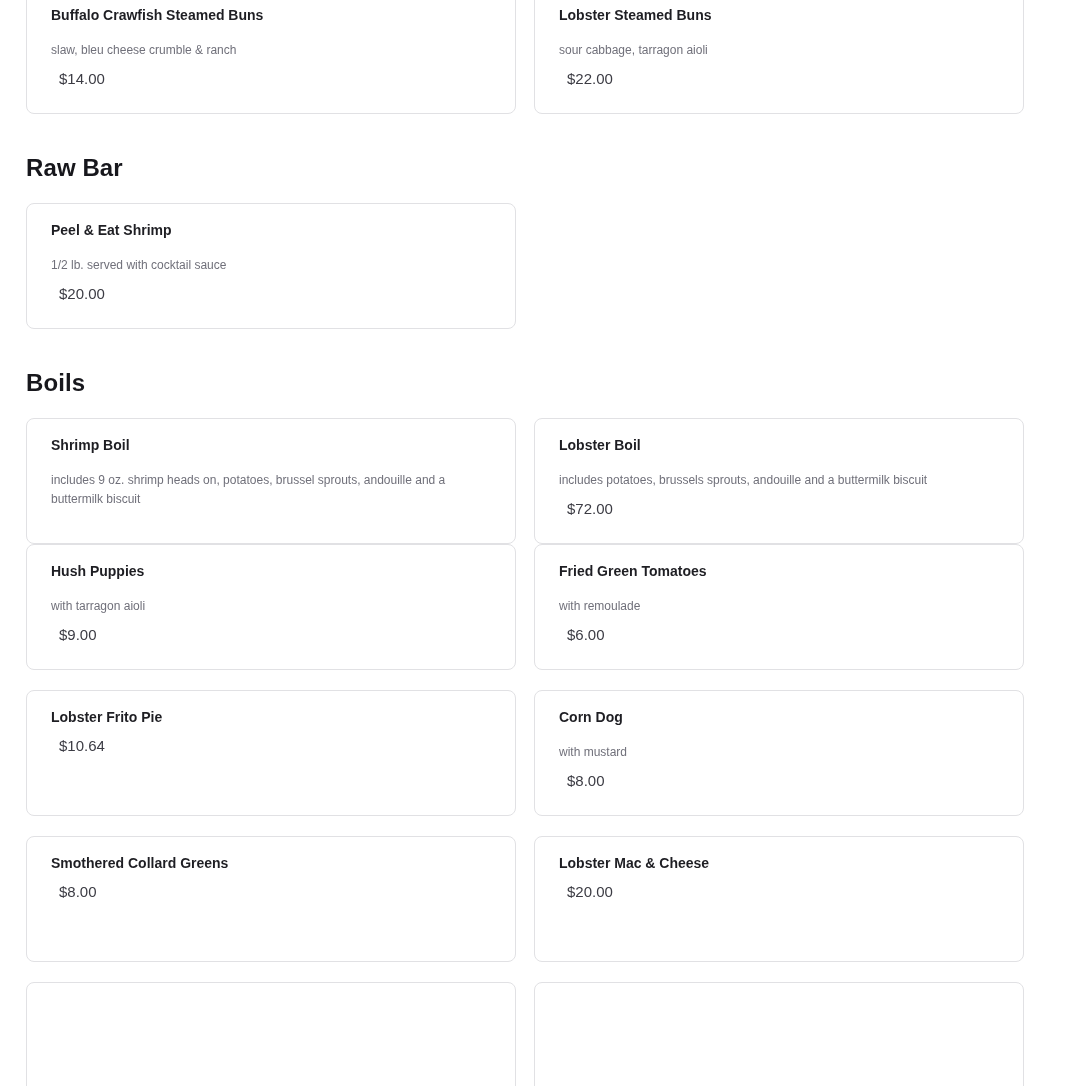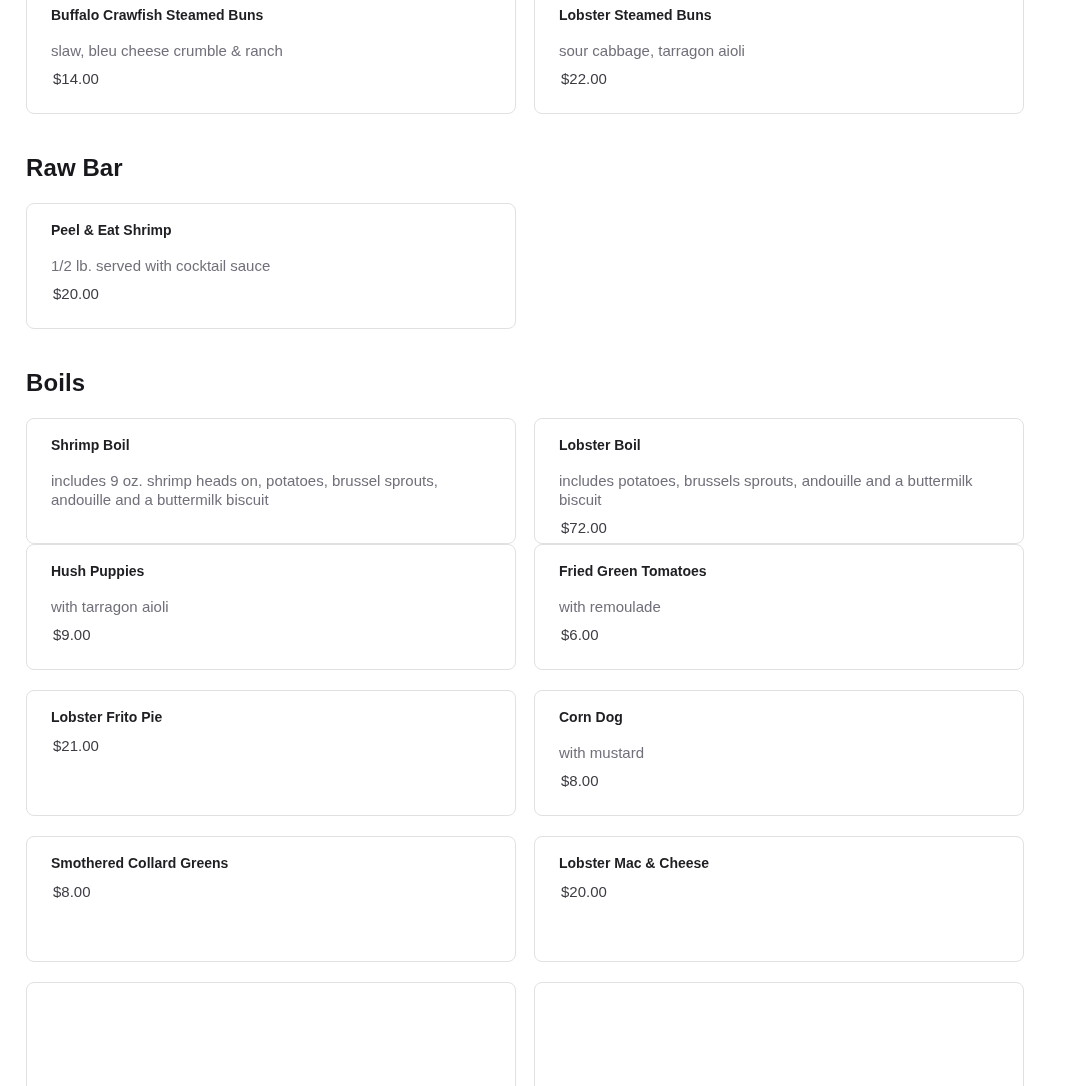--- a/index.html
+++ b/index.html
@@ -44,27 +44,27 @@
   }
   .item-name {
     margin: 0 0 9px 0;
     font-size: 14px;
     line-height: 20px;
     font-weight: 700;
     color: #1e1e23;
   }
   .item-desc {
     margin: 16px 0 9px 0;
-    font-size: 15px;
+    font-size: 12px;
     line-height: 19px;
     font-weight: 400;
     color: #70707a;
   }
   .item-price {
-    margin: 2px;
+    margin: 8px;
     font-size: 15px;
     line-height: 20px;
     font-weight: 400;
     color: #3c3c44;
   }
 </style>
 </head>
 <body>
 
 <div class="menu-page">
@@ -110,21 +110,21 @@
       <p class="item-desc">with tarragon aioli</p>
       <p class="item-price">$9.00</p>
     </div>
     <div class="menu-card">
       <p class="item-name">Fried Green Tomatoes</p>
       <p class="item-desc">with remoulade</p>
       <p class="item-price">$6.00</p>
     </div>
     <div class="menu-card">
       <p class="item-name">Lobster Frito Pie</p>
-      <p class="item-price">$21.00</p>
+      <p class="item-price">$10.64</p>
     </div>
     <div class="menu-card">
       <p class="item-name">Corn Dog</p>
       <p class="item-desc">with mustard</p>
       <p class="item-price">$8.00</p>
     </div>
     <div class="menu-card">
       <p class="item-name">Smothered Collard Greens</p>
       <p class="item-price">$8.00</p>
     </div>

